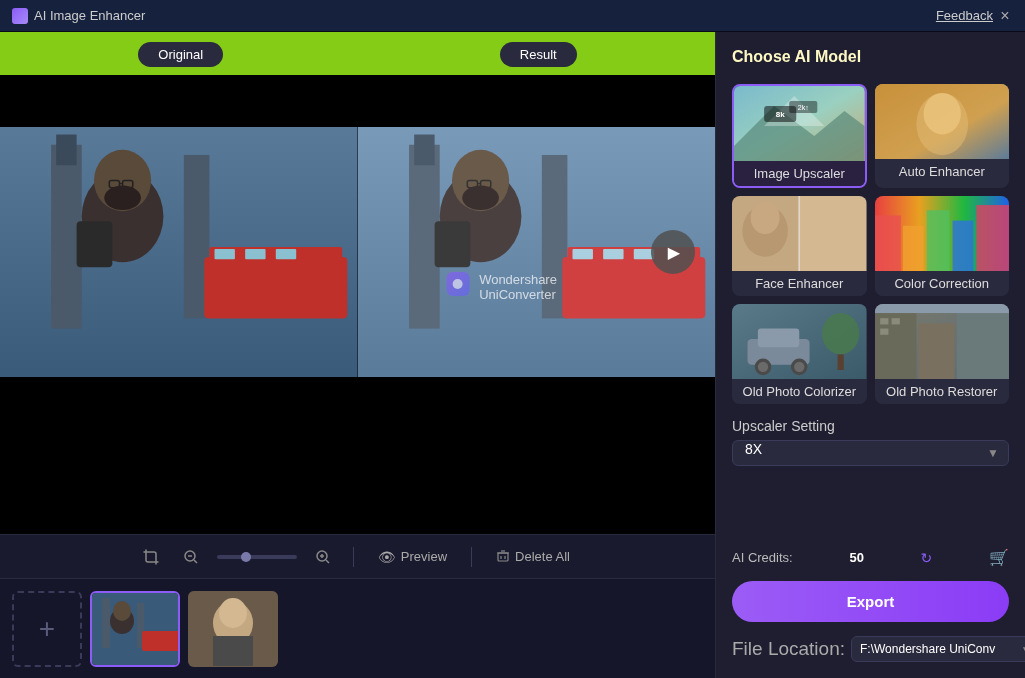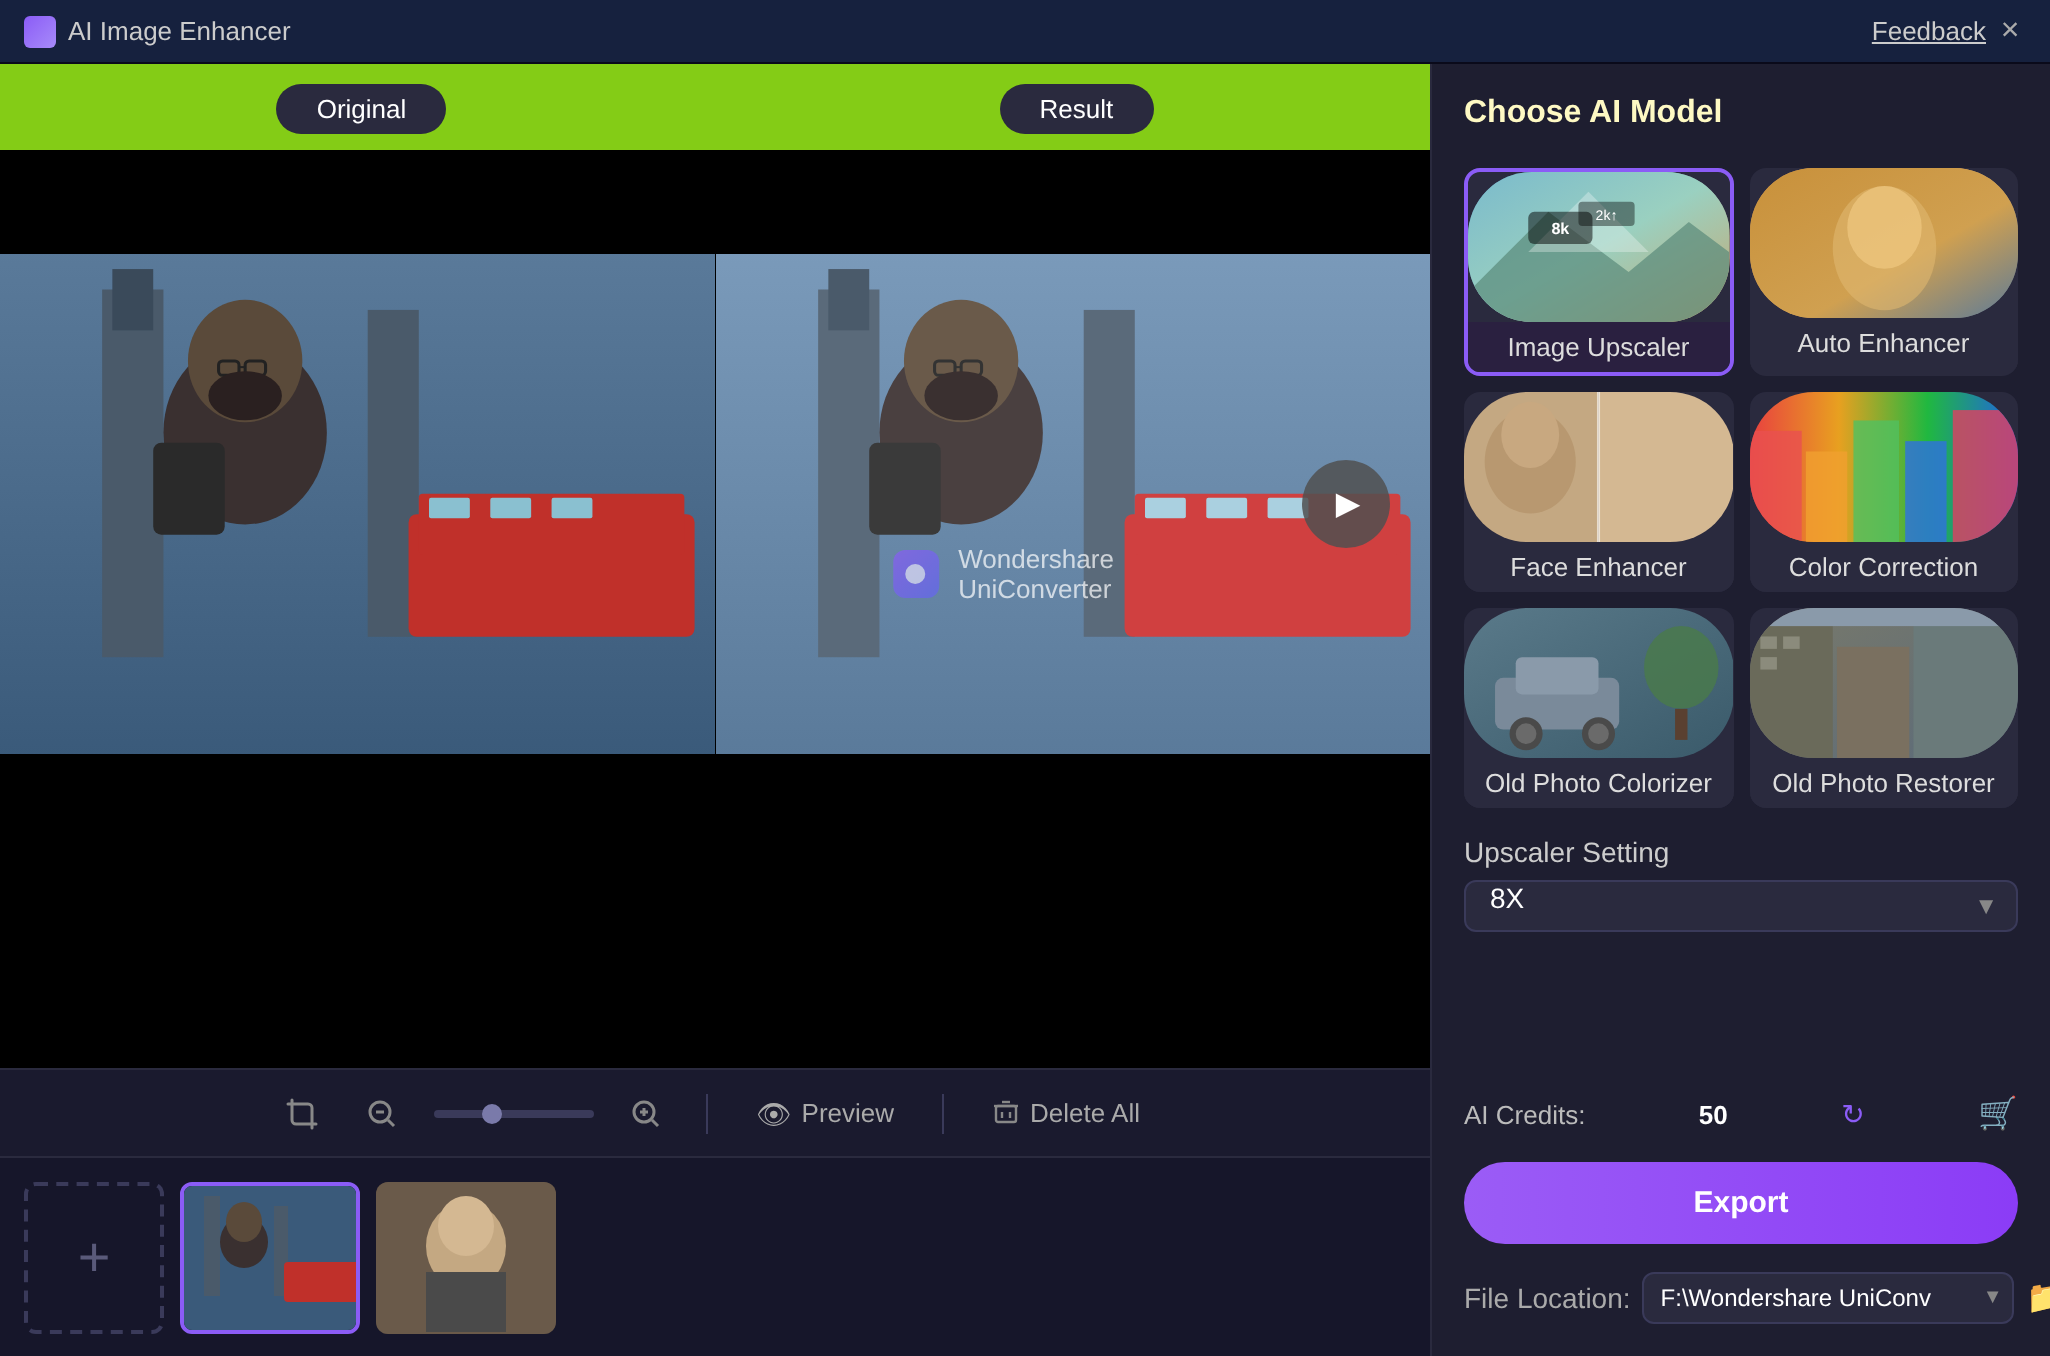--- a/index.html
+++ b/index.html
@@ -134,21 +134,20 @@
       overflow: hidden;
       position: relative;
     }
     
     .watermark {
       position: absolute;
       bottom: 30%;
       left: 50%;
       transform: translateX(-50%);
       display: flex;
-      align-items: center;
       gap: 10px;
       opacity: 0.7;
     }
     .watermark-icon {
       width: 24px;
       height: 24px;
       background: linear-gradient(135deg, #8b5cf6, #6366f1);
       border-radius: 6px;
       display: flex;
       align-items: center;
@@ -326,21 +325,20 @@
       background: #2a2a3e;
     }
     .model-card.selected {
       border: 2px solid #8b5cf6;
     }
     .model-thumb {
       width: 100%;
       height: 75px;
       position: relative;
       overflow: hidden;
-      border-radius: 32px;
     }
     
     .model-thumb-upscaler {
       background: linear-gradient(135deg, #4a7aaa 0%, #6a9aaa 40%, #aa8a6a 100%);
     }
     
     .model-thumb-auto {
       background: linear-gradient(135deg, #c4884a 0%, #d4a060 50%, #4a6a8a 100%);
     }
     .model-label {
@@ -426,21 +424,21 @@
       cursor: pointer;
     }
 
     
     .file-location-row {
       display: flex;
       align-items: center;
       gap: 6px;
     }
     .file-location-label {
-      font-size: 14px;
+      font-size: 19px;
       color: #aaa;
       flex-shrink: 0;
     }
     .file-location-select {
       flex: 1;
       background: #2a2a3e;
       border: 1px solid #3a3a5a;
       border-radius: 6px;
       color: #fff;
       padding: 5px 40px 5px 8px;

